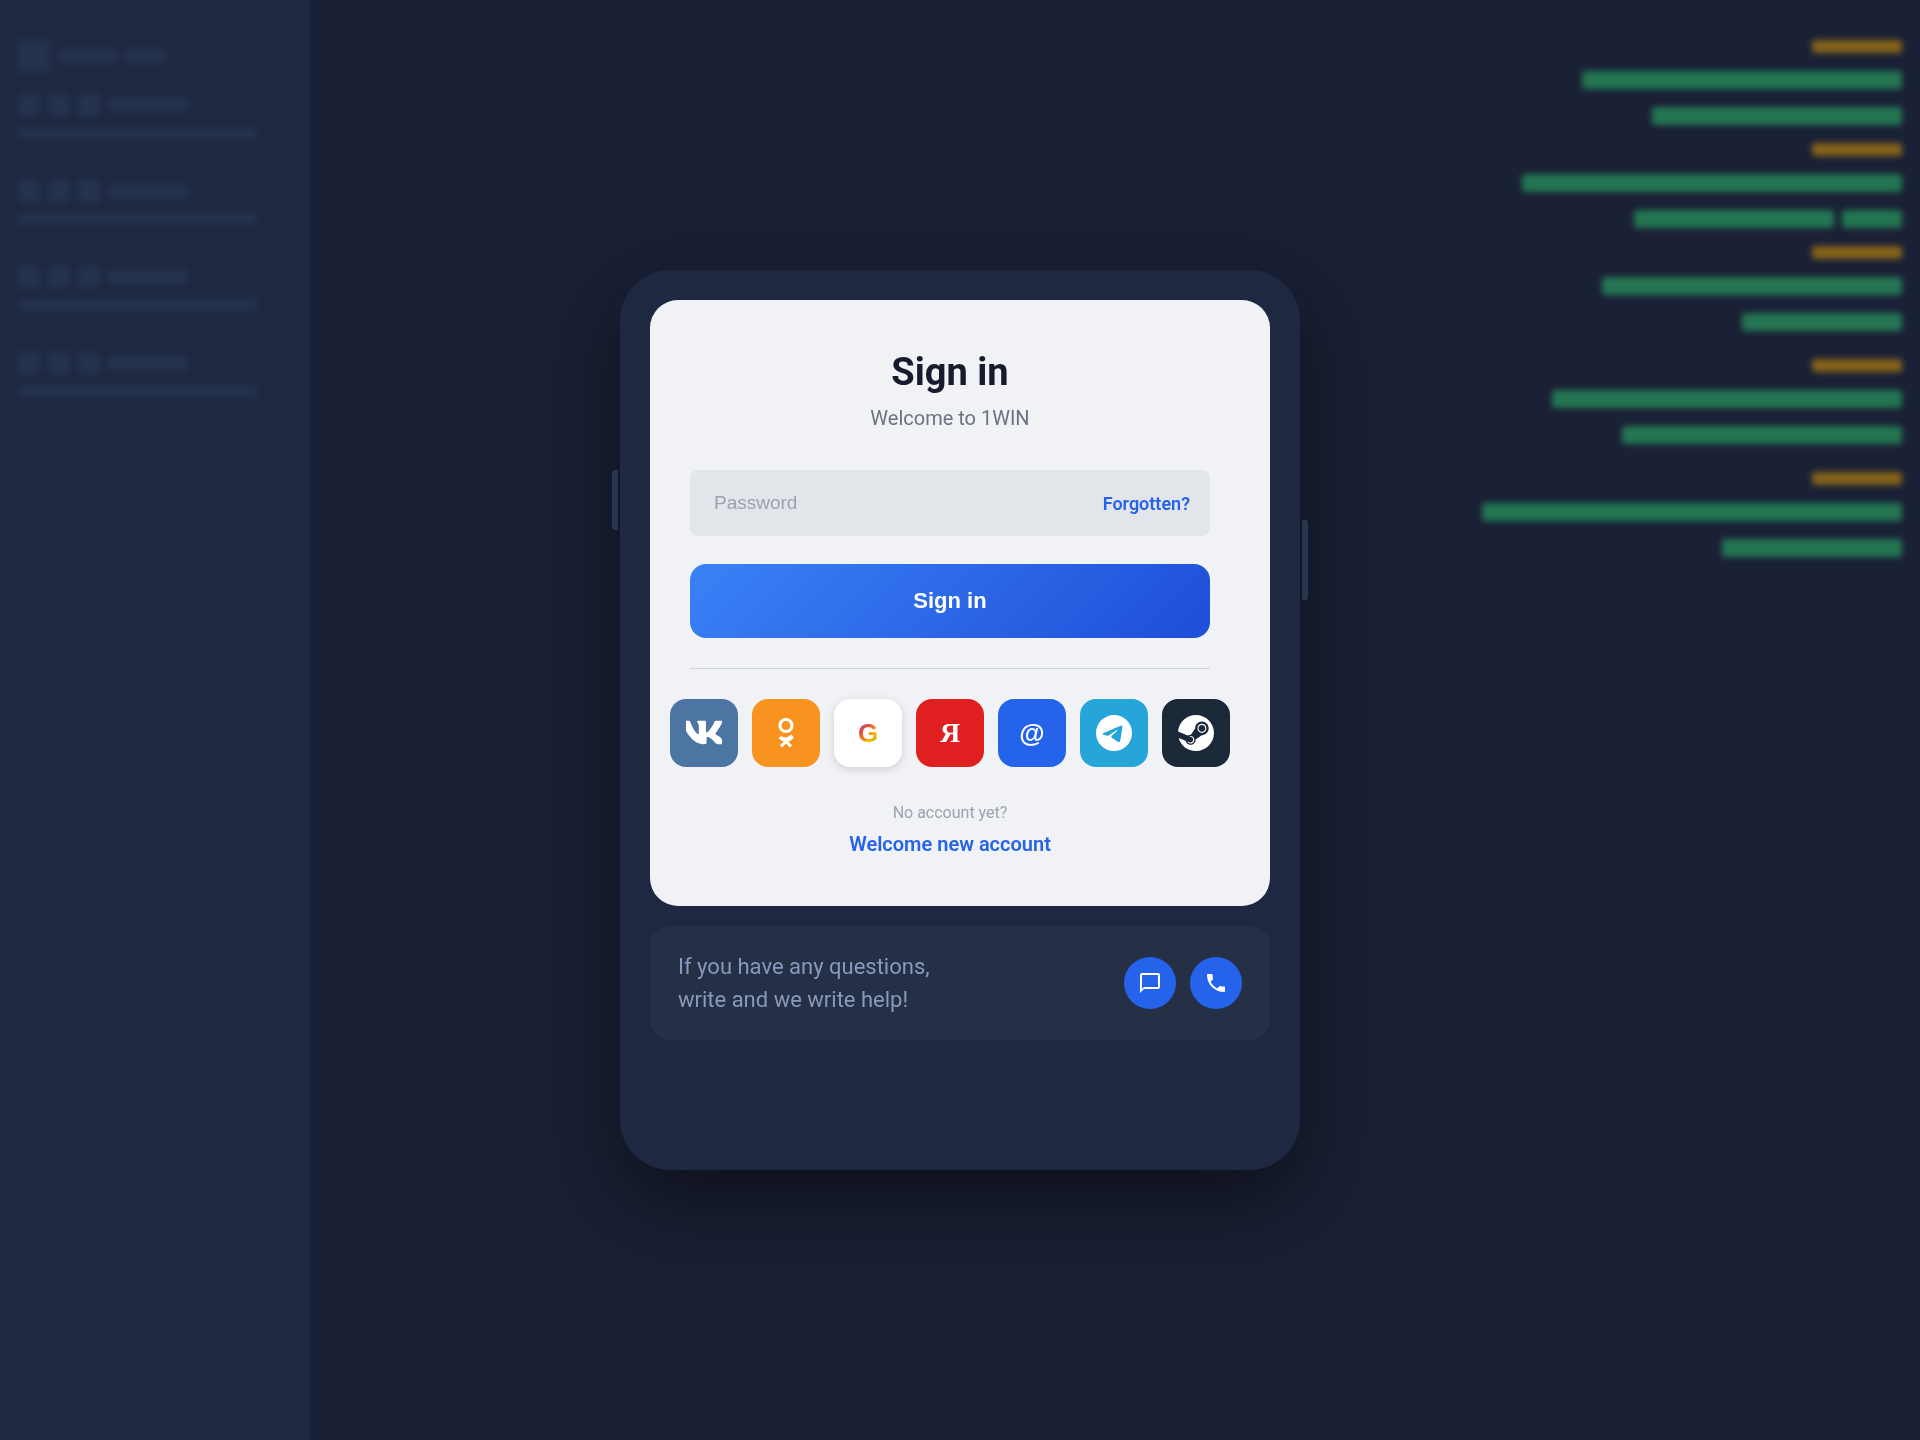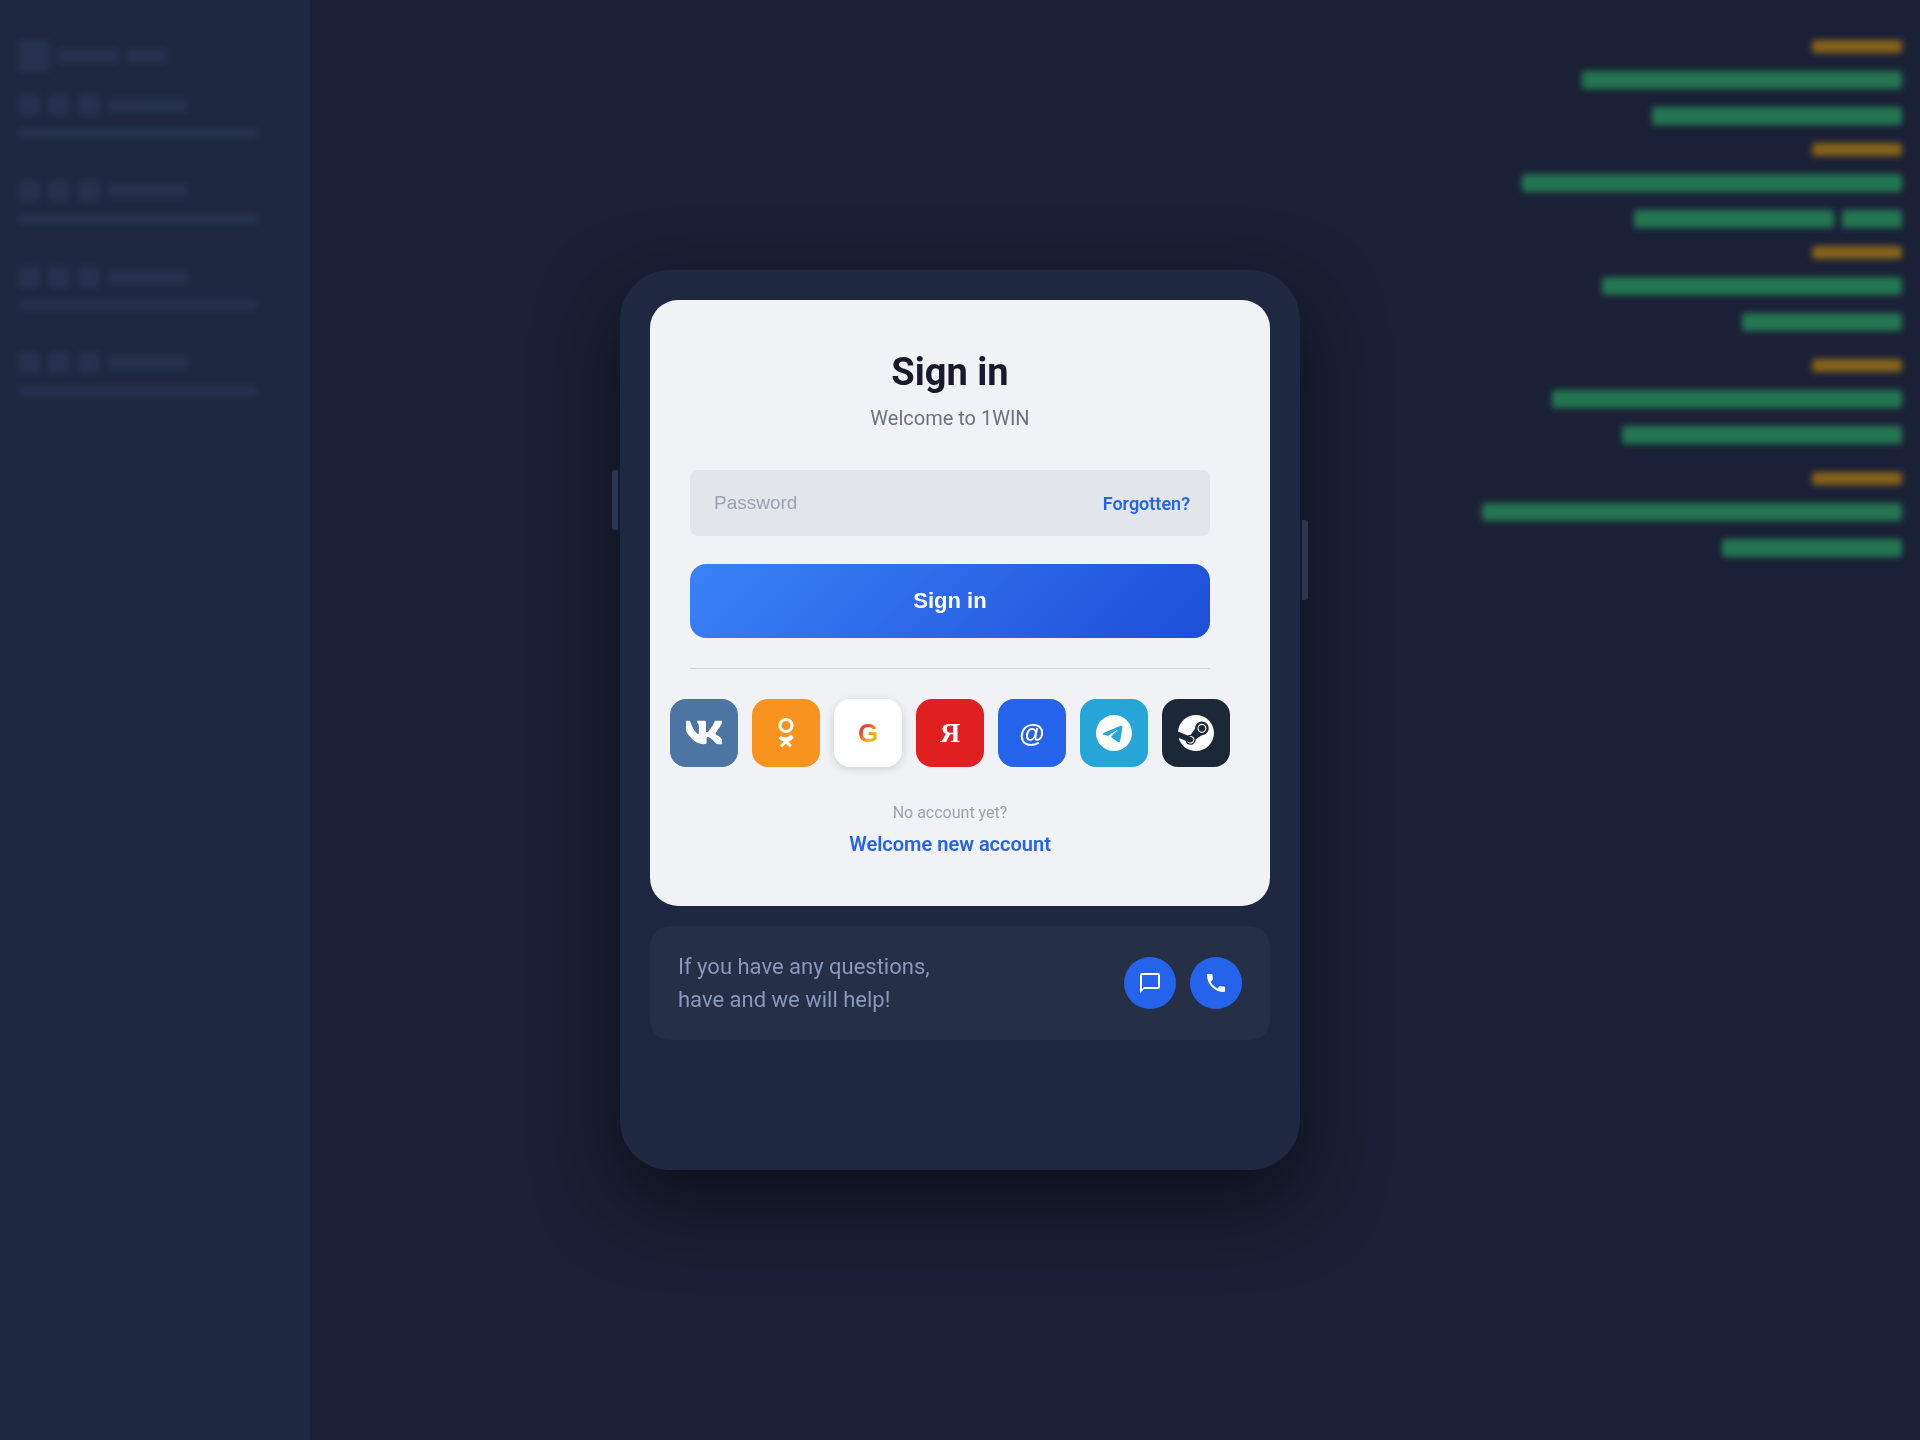--- a/index.html
+++ b/index.html
@@ -456,21 +456,21 @@
 
     <p class="no-account-text">No account yet?</p>
 
     <a class="create-account-link" href="#">Welcome new account</a>
 
   </div>
 
   <div class="bottom-bar">
     <div>
       <p class="bottom-text">If you have any questions,</p>
-      <p class="bottom-text">have and we will help!</p>
+      <p class="bottom-text">write and we write help!</p>
     </div>
     <div class="bottom-actions">
       <button class="action-circle">
         <svg width="24" height="24" viewBox="0 0 24 24" fill="white">
           <path d="M20 2H4c-1.1 0-2 .9-2 2v18l4-4h14c1.1 0 2-.9 2-2V4c0-1.1-.9-2-2-2zm0 14H6l-2 2V4h16v12z"></path>
         </svg>
       </button>
       <button class="action-circle">
         <svg width="24" height="24" viewBox="0 0 24 24" fill="white">
           <path d="M6.62 10.79c1.44 2.83 3.76 5.14 6.59 6.59l2.2-2.2c.27-.27.67-.36 1.02-.24 1.12.37 2.33.57 3.57.57.55 0 1 .45 1 1V20c0 .55-.45 1-1 1-9.39 0-17-7.61-17-17 0-.55.45-1 1-1h3.5c.55 0 1 .45 1 1 0 1.25.2 2.45.57 3.57.11.35.03.74-.25 1.02l-2.2 2.2z"></path>

